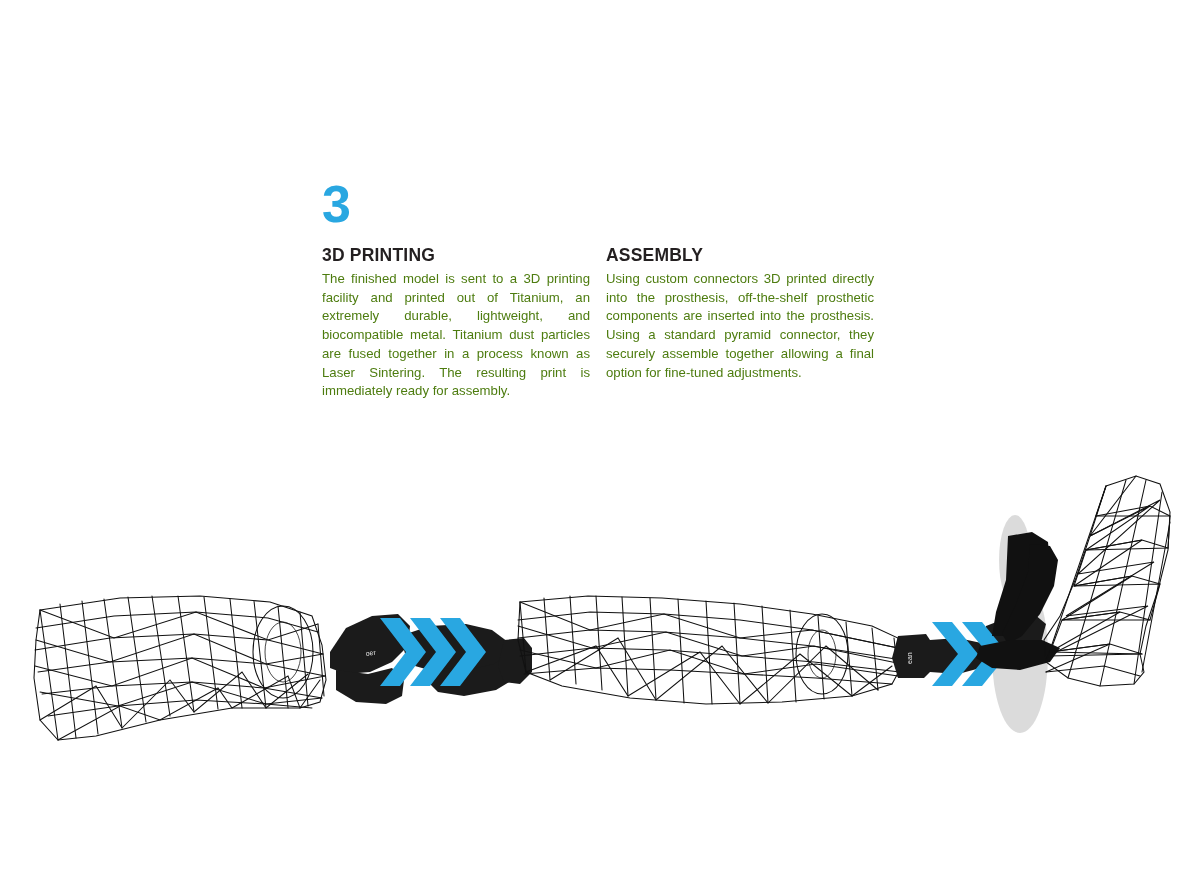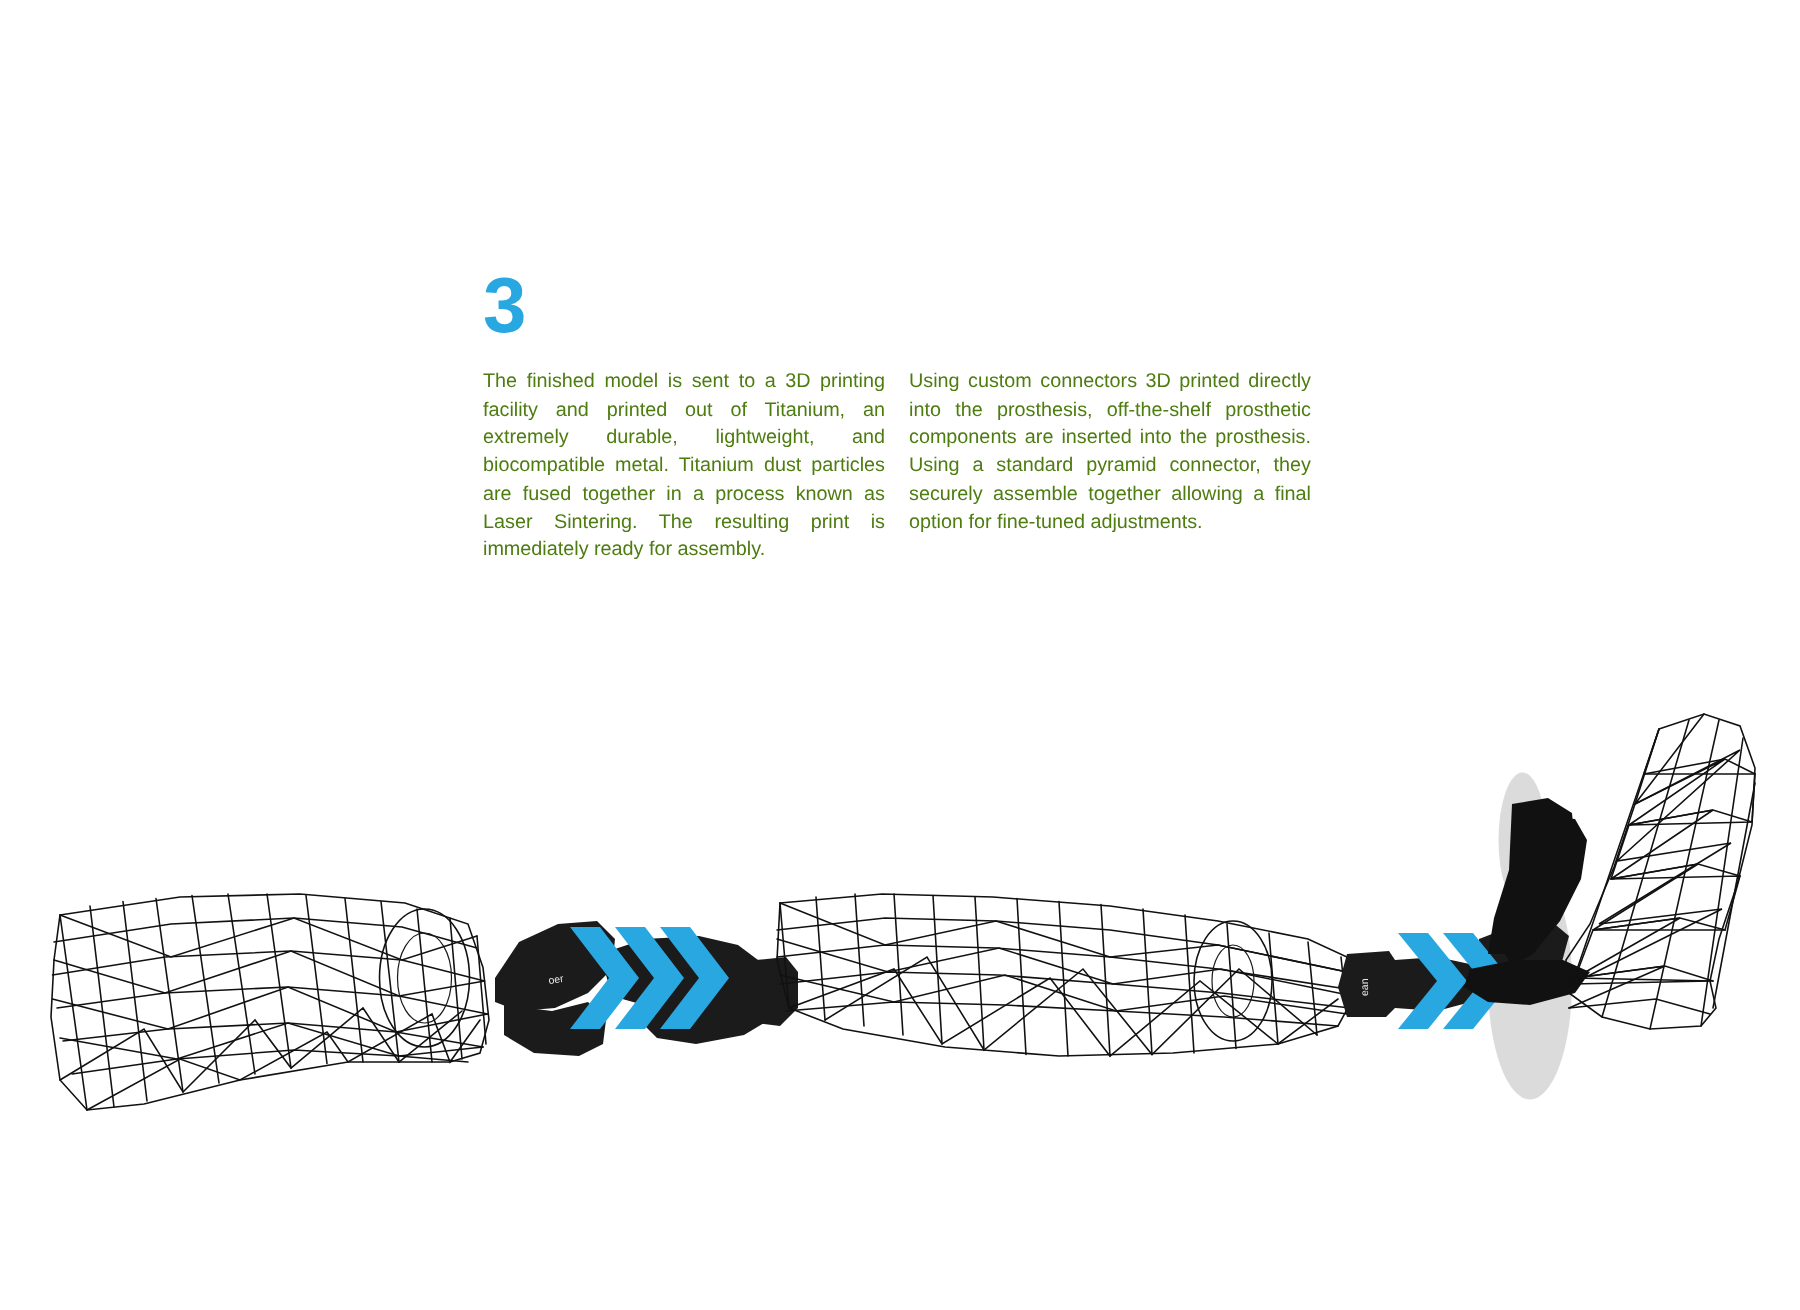--- a/index.html
+++ b/index.html
@@ -99,23 +99,25 @@
     fill: #e8e8e8;
   }
 </style>
 </head>
 <body>
 
 <div class="step-number">3</div>
 
 <div class="columns">
   <div class="col">
+    <h2 class="col-heading">3D PRINTING</h2>
     <p class="col-body">The finished model is sent to a 3D printing facility and printed out of Titanium, an extremely durable, lightweight, and biocompatible metal. Titanium dust particles are fused together in a process known as Laser Sintering. The resulting print is immediately ready for assembly.</p>
   </div>
   <div class="col">
+    <h2 class="col-heading">ASSEMBLY</h2>
     <p class="col-body">Using custom connectors 3D printed directly into the prosthesis, off-the-shelf prosthetic components are inserted into the prosthesis. Using a standard pyramid connector, they securely assemble together allowing a final option for fine-tuned adjustments.</p>
   </div>
 </div>
 
 <div class="illustration">
 <svg width="1200" height="380" viewBox="0 0 1200 380" xmlns="http://www.w3.org/2000/svg">
 
   <g>
     <ellipse class="shadowblur" cx="1020" cy="215" rx="28" ry="78"></ellipse>
     <ellipse class="shadowblur" cx="1015" cy="120" rx="16" ry="45" opacity="0.35"></ellipse>

